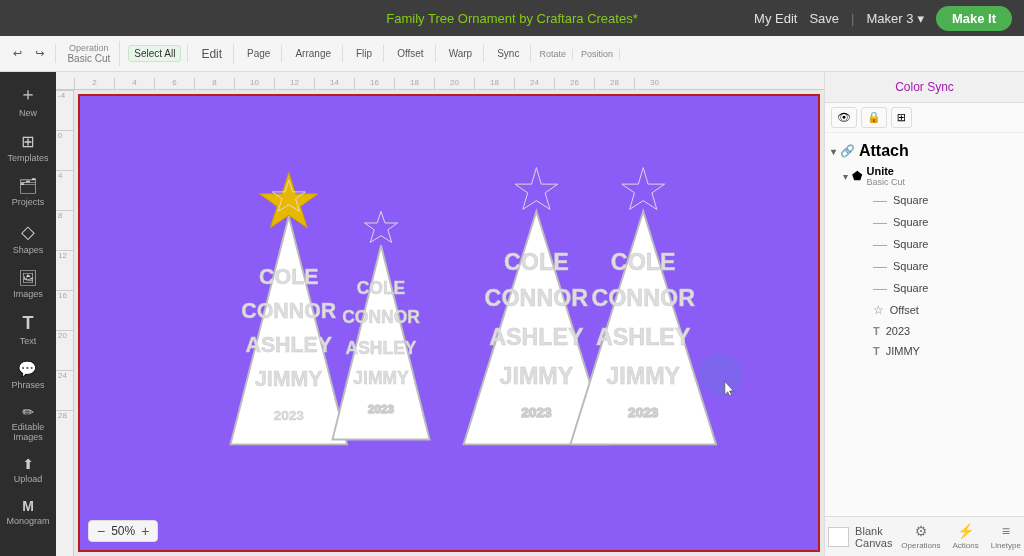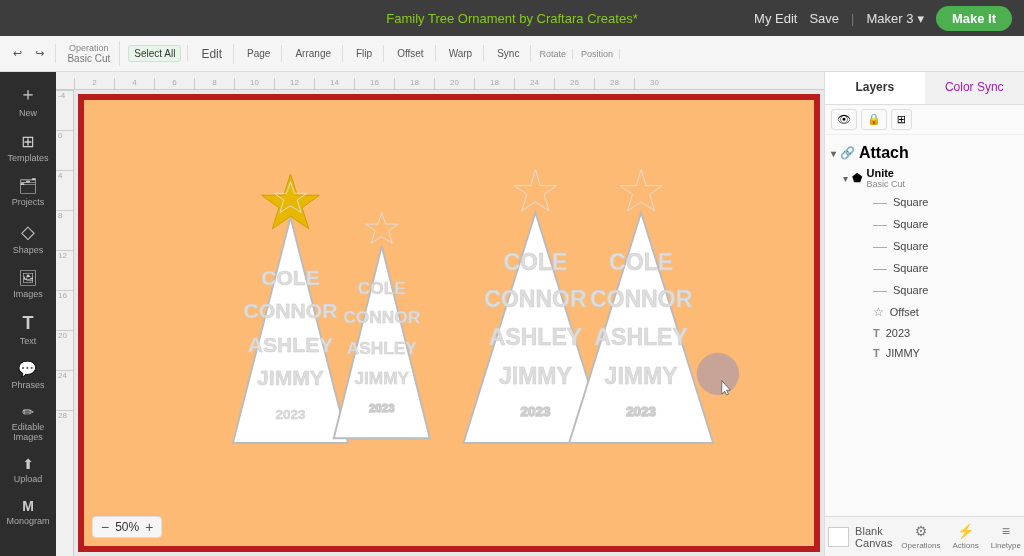--- a/index.html
+++ b/index.html
@@ -196,25 +196,25 @@
       height: 40px;
       border-top: 1px solid #ccc;
       display: flex;
       align-items: flex-start;
       padding-left: 2px;
     }
 
     
     .canvas {
       flex: 1;
-      background: #fdba74;
+      background: #8b5cf6;
       position: relative;
       overflow: hidden;
       margin: 4px;
-      border: 6px solid #b91c1c;
+      border: 2px solid #b91c1c;
     }
     .canvas-content {
       width: 100%;
       height: 100%;
       position: relative;
       display: flex;
       align-items: center;
       justify-content: center;
     }
 
@@ -589,21 +589,20 @@
           <span class="zoom-level">50%</span>
           <button class="zoom-btn">+</button>
         </div>
       </div>
     </div>
   </div>
 
   <div class="right-panel">
 
     <div class="panel-tabs">
-      <div class="panel-tab active">Layers</div>
       <div class="panel-tab">Color Sync</div>
     </div>
 
     <div class="panel-toolbar">
       <button class="panel-tool-btn">👁</button>
       <button class="panel-tool-btn">🔒</button>
       <button class="panel-tool-btn">⊞</button>
     </div>
 
     <div class="layers-list">

